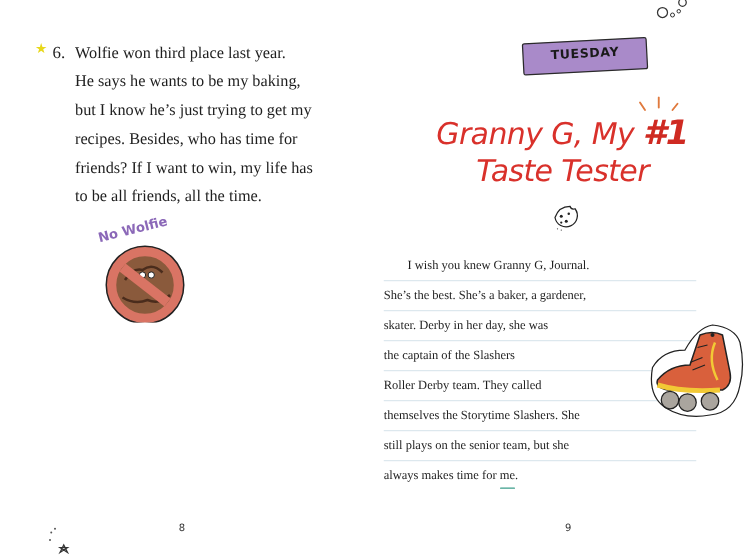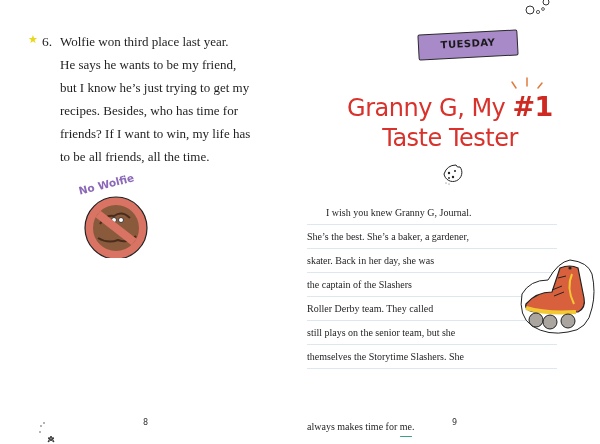--- a/index.html
+++ b/index.html
@@ -25,47 +25,47 @@
 
   
   .day-tag { position:absolute; left:118px; top:32px; width:100px; height:26px; }
   .day-tag .bg { position:absolute; inset:0; background:#a98ac9; border:1.5px solid #2a2a2a;
         transform:rotate(-3deg); border-radius:2px; }
   .day-tag .lbl { position:absolute; left:0; right:0; top:6px; text-align:center;
         font-family:"DejaVu Sans",sans-serif; font-weight:bold; font-size:10px; letter-spacing:0.5px;
         color:#1a1a1a; transform:rotate(-3deg); }
 
   .title { position:absolute; left:0; width:300px; top:92px; text-align:center; color:#d9312b;
-        font-family:"DejaVu Sans",sans-serif; font-size:24px; line-height:30px; letter-spacing:-0.5px; }
+        font-family:"DejaVu Sans",sans-serif; font-size:24px; line-height:30px; letter-spacing:-0.5px;font-style:italic; }
   .title .hash { font-weight:bold; font-size:27px; color:#cf2a22; }
   .burst { position:absolute; left:207px; top:77px; width:40px; height:16px; }
 
   .cookie { position:absolute; left:140px; top:162px; width:26px; height:24px; }
 
   .body-text { position:absolute; left:7px; top:201px; width:250px; font-size:10px; line-height:23px; }
   .body-text .line { position:relative; height:23px; white-space:nowrap; border-bottom:1px solid #dde8ee; }
   .body-text .line.indent { padding-left:19px; }
-  .body-text .line:last-child { border-bottom:none;margin-top:46px; }
+  .body-text .line:last-child { border-bottom:none; }
   .underline-me { position:relative; }
   .underline-me::after { content:""; position:absolute; left:0; right:0; bottom:-5px; height:1.5px; background:#3b9d8a; border-radius:1px; }
 
   .skate { position:absolute; left:212px; top:256px; width:84px; height:82px; }
   .bubbles { position:absolute; left:524px; top:0; width:40px; height:16px; }
   .doodle-bl { position:absolute; left:36px; top:420px; width:30px; height:24px; }
 </style>
 </head>
 <body>
 
 <div class="page left">
   <div class="list-item">
     <span class="star">★</span>
     <span class="num">6.</span>
     <div class="list-text">
       <div>Wolfie won third place last year.</div>
-      <div>He says he wants to be my friend,</div>
+      <div>He says he wants to be my baking,</div>
       <div>but I know he’s just trying to get my</div>
       <div>recipes. Besides, who has time for</div>
       <div>friends? If I want to win, my life has</div>
       <div>to be all friends, all the time.</div>
     </div>
   </div>
 
   <div class="no-wolfie">
     <span class="no-wolfie-label">No Wolfie</span>
     <svg class="no-sign" viewBox="0 0 64 64">
@@ -125,25 +125,25 @@
       <circle cx="13" cy="15" r="1.2" fill="#222"></circle>
     <circle cx="15" cy="9" r="1" fill="#222"></circle>
       <circle cx="9" cy="16" r="0.9" fill="#222"></circle>
     <circle cx="6" cy="21" r="0.5" fill="#444"></circle>
       <circle cx="9" cy="22" r="0.5" fill="#444"></circle>
   </svg>
 
   <div class="body-text">
     <div class="line indent">I wish you knew Granny G, Journal.</div>
     <div class="line">She’s the best. She’s a baker, a gardener,</div>
-    <div class="line">skater. Back in her day, she was</div>
+    <div class="line">skater. Derby in her day, she was</div>
     <div class="line">the captain of the Slashers</div>
     <div class="line">Roller Derby team. They called</div>
+    <div class="line">themselves the Storytime Slashers. She</div>
     <div class="line">still plays on the senior team, but she</div>
-    <div class="line">themselves the Storytime Slashers. She</div>
     <div class="line">
       <span>always makes time for</span>
       <span class="underline-me">me</span><span>.</span>
     </div>
   </div>
 
   <svg class="skate" viewBox="0 0 84 82">
     <path d="M10 38 q8 -14 26 -14 q10 -18 22 -20 q18 2 22 14 q4 18 0 34 q-4 22 -24 24 q-20 4 -36 -6 q-14 -10 -10 -32z" fill="#fff" stroke="#222" stroke-width="1"></path>
     <path d="M14 48 q10 -12 26 -12 l8 -24 q10 -4 18 0 l6 30 q2 10 -6 14 l-44 0 q-10 -2 -8 -8z" fill="#d9603c" stroke="#222" stroke-width="1.2"></path>
     <path d="M14 52 q20 6 50 4" stroke="#f2c935" stroke-width="4" fill="none"></path>

